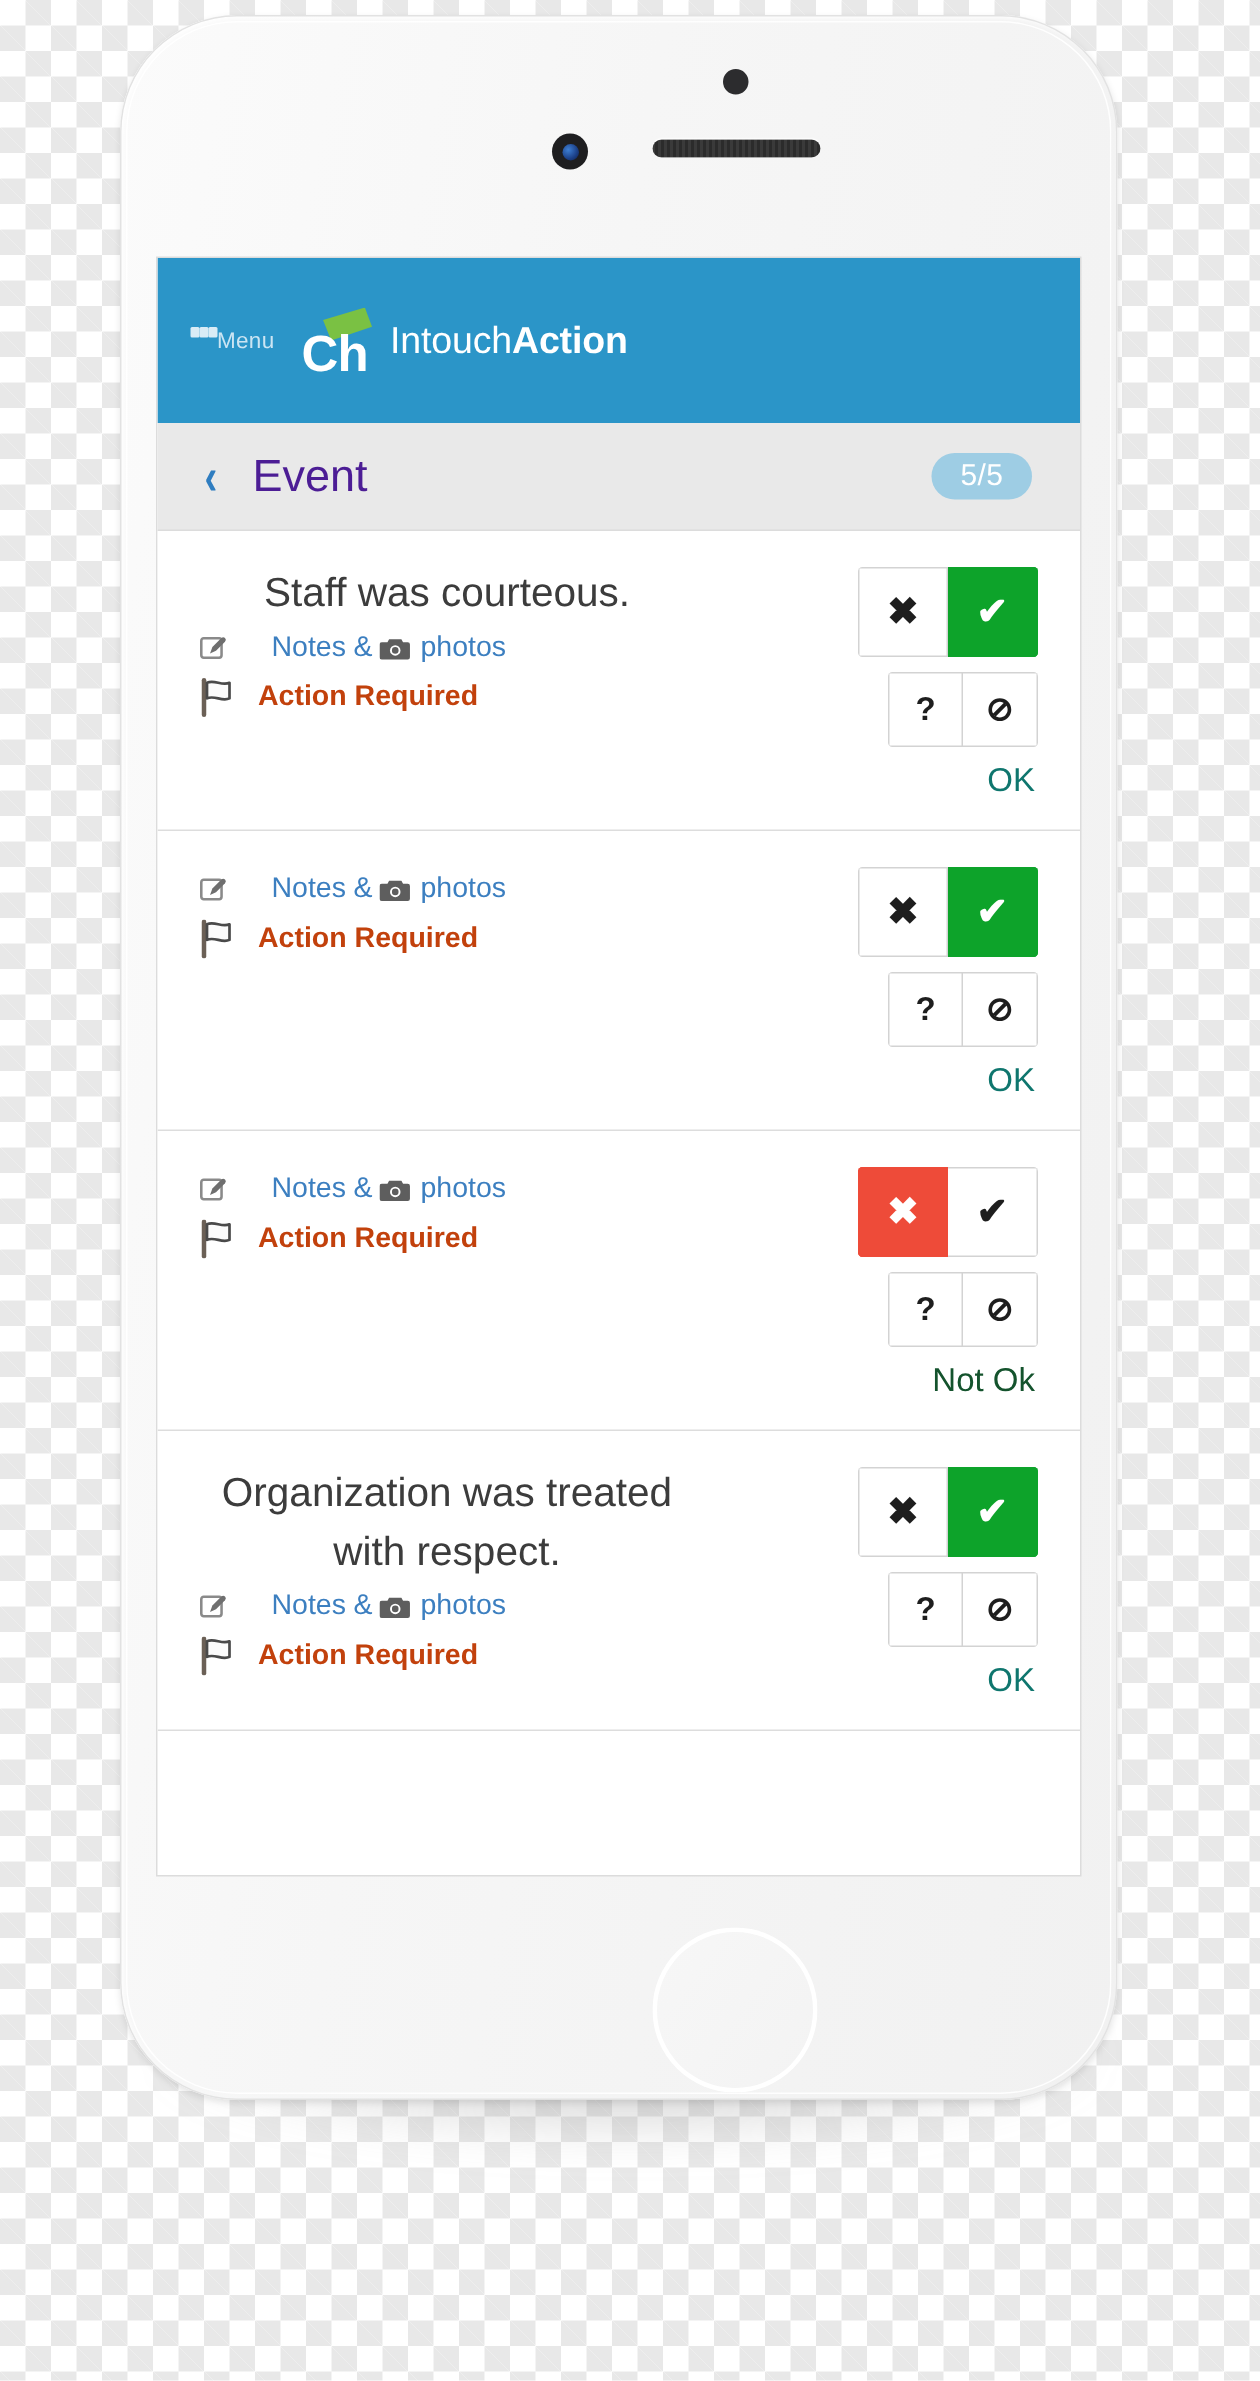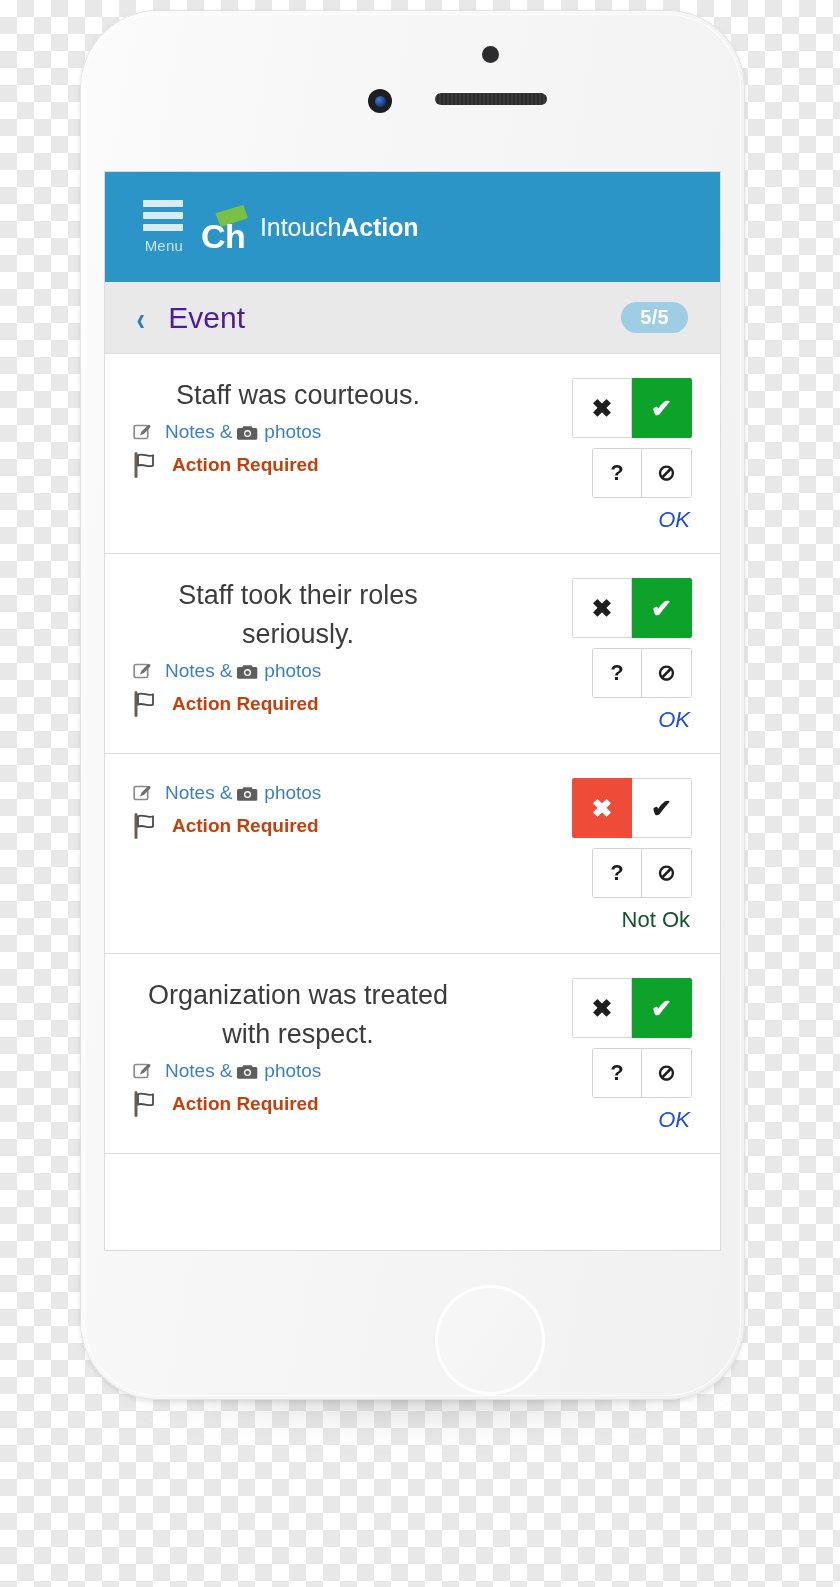--- a/index.html
+++ b/index.html
@@ -143,22 +143,21 @@
     height: 110px;
     background: #2b95c8;
     display: flex;
     align-items: center;
     padding-left: 22px;
     box-sizing: border-box;
   }
   .menu-btn {
     width: 56px;
     display: flex;
-    flex-direction: column;
-    align-items: flex-end;
+    align-items: flex-start;
     cursor: pointer;
     margin-right: 18px;
   }
   .menu-btn .bar {
     width: 40px;
     height: 7px;
     background: #d9ecf6;
     border-radius: 1px;
     margin-bottom: 5px;
   }
@@ -226,21 +225,21 @@
   }
   .page-title {
     font-size: 30px;
     color: #4c1d95;
     flex: 1;
   }
   .count-badge {
     background: #9ecde4;
     color: #ffffff;
     font-size: 20px;
-    font-weight: bold;
+    font-weight: normal;
     padding: 4px 19px;
     border-radius: 16px;
     letter-spacing: .3px;
   }
 
   
   .list { background: #ffffff; }
   .item {
     display: flex;
     padding: 22px 28px 20px 28px;
@@ -260,21 +259,21 @@
     display: flex;
     align-items: center;
     margin-top: 6px;
   }
   .notes-link {
     font-size: 19px;
     color: #3c7fc0;
     display: flex;
     align-items: center;
     cursor: pointer;
-    margin-left: 12px;
+    margin-left: 28px;
   }
   .notes-link .amp { color: #3c7fc0; margin: 0 5px; }
   .ico { display: inline-flex; align-items: center; }
   .ico svg { display: block; }
   .action-row {
     display: flex;
     align-items: center;
     margin-top: 9px;
   }
   .action-label {
@@ -322,21 +321,21 @@
     border-color: #ee4b39;
     color: #ffffff;
   }
   .btn-group.secondary { margin-top: 10px; }
   .btn-group.secondary .ans-btn { width: 50px; height: 50px; font-size: 22px; }
   .status {
     font-size: 22px;
     margin-top: 9px;
     padding-right: 2px;
   }
-  .status.ok { color: #1d4ed8; font-style: italic; }
+  .status.ok { color: #0f766e; }
   .status.notok { color: #14532d; }
 </style>
 </head>
 <body>
 
 <div class="phone-shadow"></div>
 
 <div class="phone">
   <div class="phone-inner-ring"></div>
 
@@ -417,21 +416,20 @@
       <div class="btn-group secondary">
         <div class="ans-btn btn-q">?</div>
         <div class="ans-btn btn-na">⊘</div>
       </div>
       <div class="status ok">OK</div>
     </div>
   </div>
 
   <div class="item">
     <div class="item-main">
-      <div class="item-text">Staff took their roles seriously.</div>
 
       <div class="meta-row">
         <span class="ico">
           <svg width="20" height="20" viewBox="0 0 20 20">
             <rect x="1.2" y="3.5" width="13.5" height="13" rx="1.6" fill="none" stroke="#8a8a8a" stroke-width="1.7"></rect>
             <path d="M7 13.6l1.6-4.2 6-6a1.7 1.7 0 012.4 0 1.7 1.7 0 010 2.4l-6 6z" fill="#6f6f6f"></path>
           </svg>
         </span>
         <span class="notes-link">
           <span>Notes</span>

